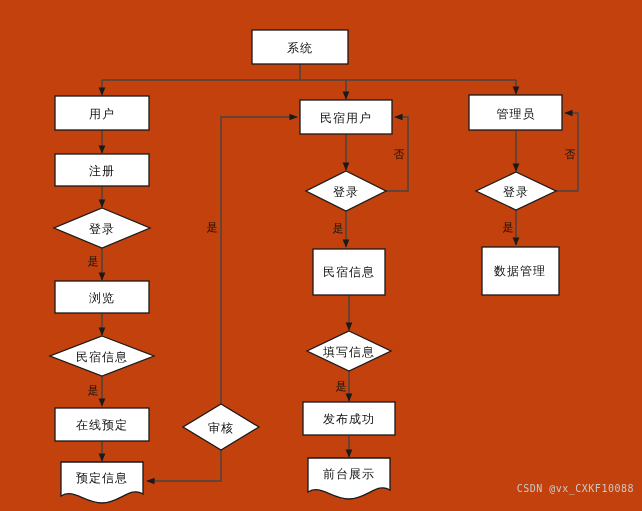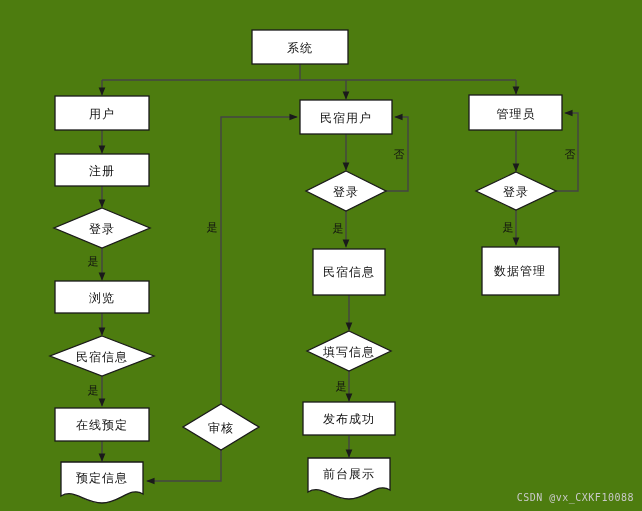--- a/index.html
+++ b/index.html
@@ -7,21 +7,21 @@
     padding: 0;
     background: #ffffff;
   }
   body {
     font-family: "DejaVu Sans", "Liberation Sans", sans-serif;
   }
   #canvas {
     position: relative;
     width: 642px;
     height: 511px;
-    background: #4d7c0f;
+    background: #c2410c;
     overflow: hidden;
   }
   #flow-svg {
     position: absolute;
     left: 0;
     top: 0;
   }
   .node-text {
     font-family: "DejaVu Sans", "Liberation Sans", sans-serif;
     font-size: 12px;
@@ -43,21 +43,21 @@
     stroke-width: 1.3;
   }
   .connector {
     stroke: #444444;
     stroke-width: 1.4;
     fill: none;
   }
   .watermark {
     position: absolute;
     right: 8px;
-    bottom: 8px;
+    bottom: 17px;
     font-family: "DejaVu Sans Mono", "Liberation Mono", monospace;
     font-size: 10px;
     color: #c9c9c9;
     letter-spacing: 0.5px;
     white-space: nowrap;
   }
 </style>
 </head>
 <body>
 

